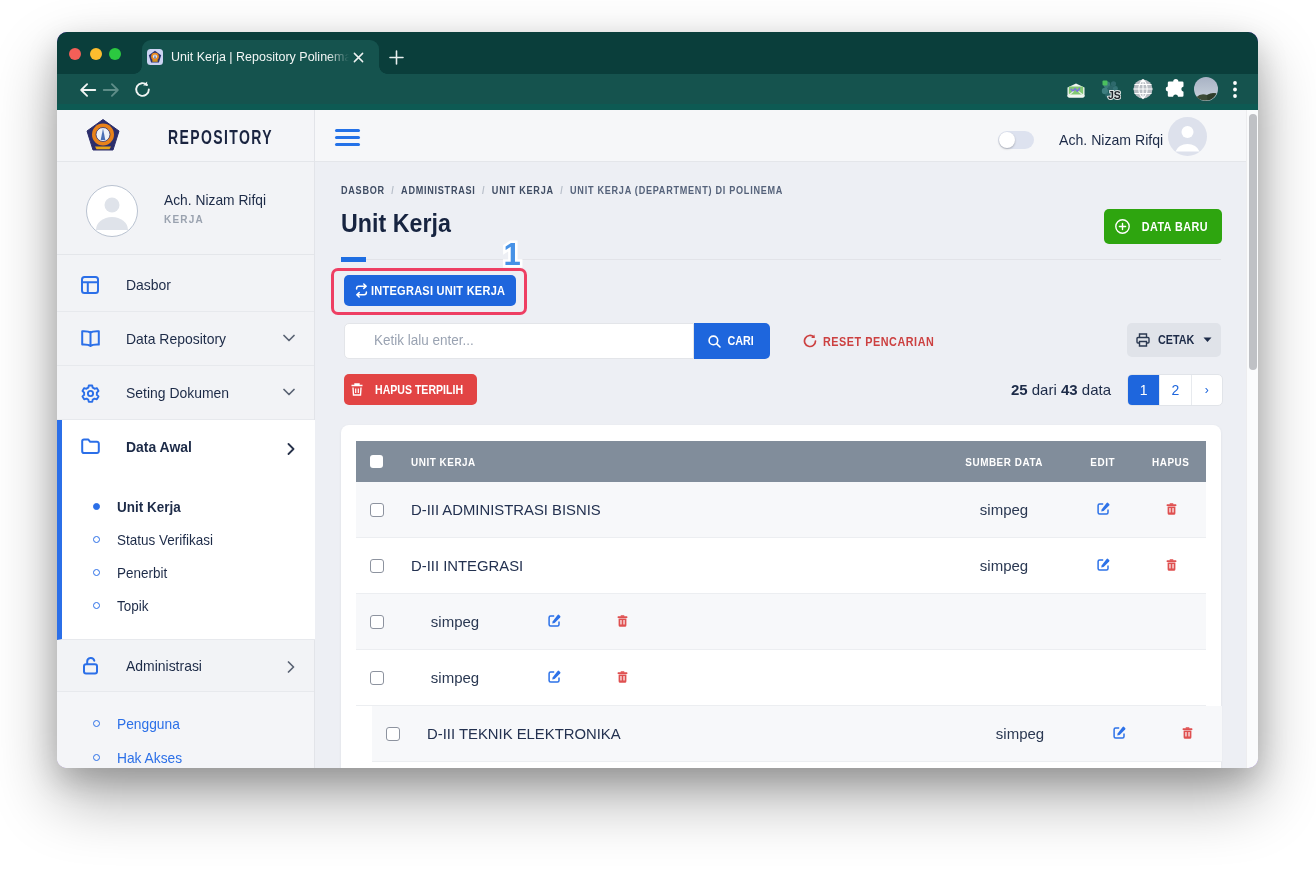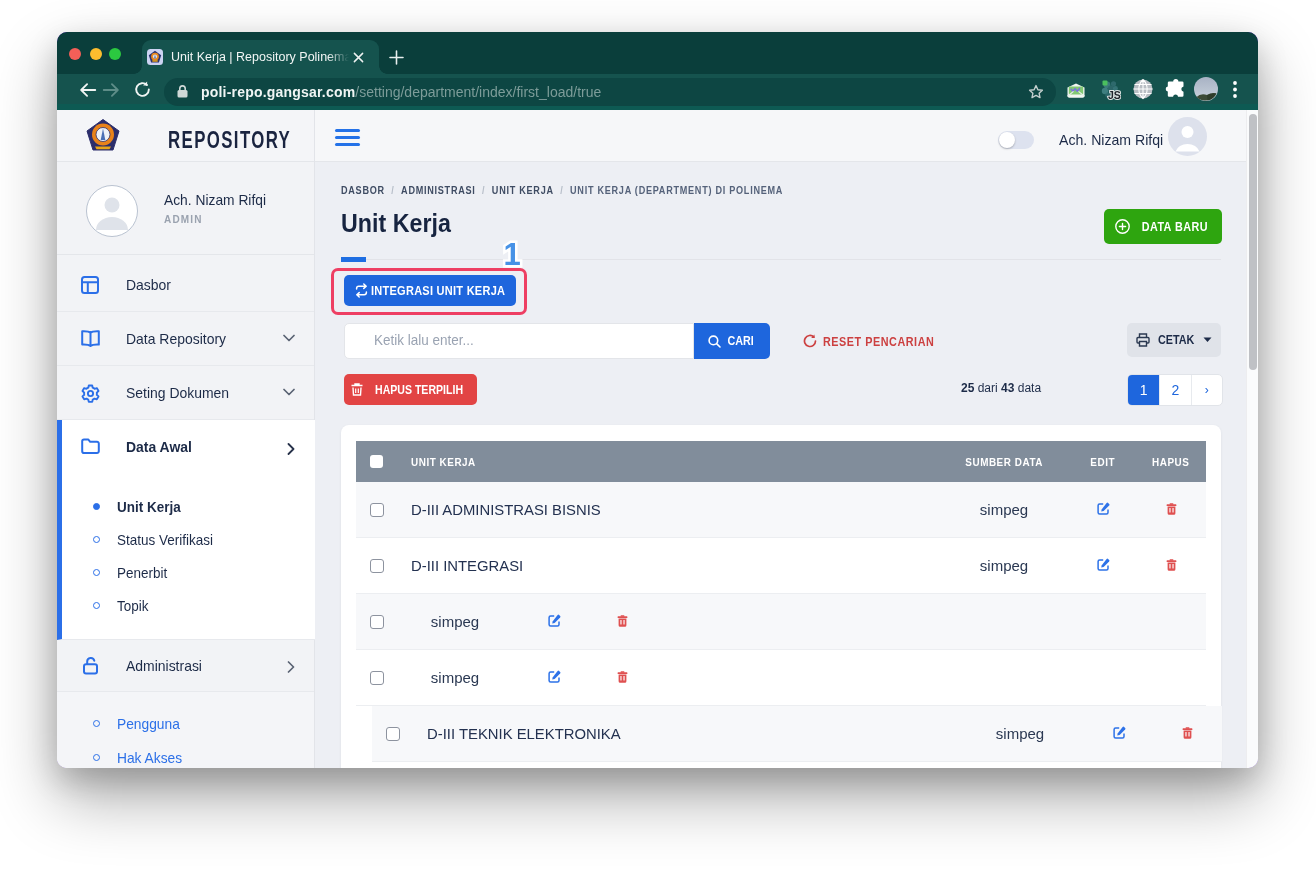--- a/index.html
+++ b/index.html
@@ -62,30 +62,20 @@
     <svg class="a" style="left:21px;top:6px" width="20" height="20" viewBox="0 0 22 22">
         <path d="M19 11 H4 M10 4.5 L3.5 11 L10 17.5" stroke="#f0f4f3" stroke-width="2" fill="none" stroke-linecap="round" stroke-linejoin="round"></path>
       </svg>
     <svg class="a" style="left:44px;top:6px" width="20" height="20" viewBox="0 0 22 22">
         <path d="M3 11 H18 M12 4.5 L18.5 11 L12 17.5" stroke="#5e8d88" stroke-width="2" fill="none" stroke-linecap="round" stroke-linejoin="round"></path>
       </svg>
     <svg class="a" style="left:76px;top:6px" width="19" height="19" viewBox="0 0 21 21">
         <path d="M17.5 10.5 a7 7 0 1 1 -2.05-4.95" stroke="#f0f4f3" stroke-width="2.1" fill="none" stroke-linecap="round"></path>
         <path d="M15.6 1.6 v4.4 h-4.4 z" fill="#f0f4f3"></path>
       </svg>
-    <div class="pill">
-      <svg class="a" style="left:13px;top:7px" width="11" height="13" viewBox="0 0 11 13">
-          <rect x="0.5" y="5" width="10" height="7.5" rx="1.5" fill="#cfd8d7"></rect>
-          <path d="M2.8 5 V3.6 a2.7 2.7 0 0 1 5.4 0 V5" stroke="#cfd8d7" stroke-width="1.6" fill="none"></path>
-        </svg>
-      <div class="url"><span class="p1">poli-repo.gangsar.com</span><span class="p2">/setting/department/index/first_load/true</span></div>
-      <svg class="a" style="right:12px;top:6px" width="16" height="16" viewBox="0 0 16 16">
-          <path d="M8 1.6 L9.9 5.7 14.4 6.2 11.1 9.2 12 13.6 8 11.4 4 13.6 4.9 9.2 1.6 6.2 6.1 5.7 Z" fill="none" stroke="#c2cecd" stroke-width="1.4" stroke-linejoin="round"></path>
-        </svg>
-    </div>
     
     <svg class="a" style="left:1010px;top:9px" width="18" height="15" viewBox="0 0 18 15">
         <path d="M0.5 4.5 L9 0.5 L17.5 4.5 V13 a1.8 1.8 0 0 1 -1.8 1.8 H2.3 A1.8 1.8 0 0 1 0.5 13 Z" fill="#f2f6f2"></path>
         <rect x="1.8" y="3.6" width="14.4" height="8" rx="1" fill="#82c873"></rect>
         <path d="M4.2 6.2 l1.7 2 2.1-2.6 M8.6 6.2 l1.7 2 2.3-2.8" stroke="#7a72dd" stroke-width="1.5" fill="none" stroke-linecap="round" stroke-linejoin="round"></path>
         <path d="M0.5 13.2 L6.5 8.4 M17.5 13.2 L11.5 8.4" stroke="#e8efe8" stroke-width="1.2"></path>
       </svg>
     <g></g>
     <svg class="a" style="left:1043px;top:6px" width="21" height="20" viewBox="0 0 21 20">
         <circle cx="7" cy="5" r="3.4" fill="#3f7e80" opacity=".9"></circle>
@@ -126,30 +116,30 @@
     <div class="side">
       <div class="slogo">
         <svg class="a" style="left:29px;top:9px" width="34" height="34" viewBox="0 0 34 34">
             <path d="M17 0.5 L33 12 27 31 H7 L1 12 Z" fill="#2b2d6b" stroke="#2b2d6b" stroke-width="1" stroke-linejoin="round"></path>
             <circle cx="17" cy="15.5" r="11" fill="#e8821a"></circle>
             <circle cx="17" cy="15.5" r="7" fill="#eef2f8"></circle>
             <path d="M17 9.5 L19.3 21 h-4.6 Z" fill="#4a6fb5"></path>
             <circle cx="17" cy="15.5" r="7" fill="none" stroke="#2b2d6b" stroke-width="0.8"></circle>
             <path d="M9 27.5 h16 l-1.5 2.8 h-13 z" fill="#e8a418"></path>
           </svg>
-        <div class="a" style="left:111px;top:16px;font-size:24px;font-weight:bold;color:#1a2440;letter-spacing:2px"><span class="cx" style="transform:scaleX(.70)">REPOSITORY</span></div>
+        <div class="a" style="left:111px;top:16px;font-size:20px;font-weight:bold;color:#1a2440;letter-spacing:2px"><span class="cx" style="transform:scaleX(.70)">REPOSITORY</span></div>
       </div>
       <div class="sprof">
         <svg class="a" style="left:29px;top:23px" width="52" height="52" viewBox="0 0 52 52">
             <circle cx="26" cy="26" r="25.5" fill="#fff" stroke="#b9c2d0" stroke-width="1"></circle>
             <circle cx="26" cy="20" r="7.5" fill="#dfe3ea"></circle>
             <path d="M10 45 a16 13 0 0 1 32 0 z" fill="#dfe3ea"></path>
           </svg>
         <div class="a" style="left:107px;top:29px;font-size:15px;color:#1c2a47"><span class="cx" style="transform:scaleX(.92)">Ach. Nizam Rifqi</span></div>
-        <div class="a" style="left:107px;top:52px;font-size:10px;color:#9aa2af;letter-spacing:1.2px;font-weight:bold">ADMIN</div>
+        <div class="a" style="left:107px;top:52px;font-size:10px;color:#9aa2af;letter-spacing:1.2px;font-weight:bold">KERJA</div>
       </div>
       <div class="mi" style="top:148px">
         <svg class="ico" width="18" height="18" viewBox="0 0 18 18">
             <rect x="1" y="1" width="16" height="16" rx="2.5" fill="none" stroke="#2b6fe8" stroke-width="2"></rect>
             <path d="M1 6.3 H17 M6.8 6.3 V17" stroke="#2b6fe8" stroke-width="2"></path>
           </svg>
         <div class="lab"><span class="cx" style="transform:scaleX(.93)">Dasbor</span></div>
       </div>
       <div class="mi" style="top:202px">
         <svg class="ico" width="19" height="17" viewBox="0 0 19 17">
@@ -271,21 +261,21 @@
           </svg>
       </div>
 
       <div class="btn" style="left:287px;top:264px;width:133px;height:31px;background:#e24444;font-size:12px">
         <svg width="12" height="13" viewBox="0 0 12 13" style="margin-right:6px">
             <path d="M0.5 2.5 h11 M4 2.5 V1 h4 v1.5 M2 4.5 l.5 7.5 h7 l.5-7.5" fill="none" stroke="#fff" stroke-width="1.4"></path>
             <path d="M4.7 5.5 v4.5 M7.3 5.5 v4.5" stroke="#fff" stroke-width="1.2"></path>
           </svg>
         <span class="cxc" style="transform:scaleX(.88)">HAPUS TERPILIH</span>
       </div>
-      <div class="a" style="left:904px;top:271px;width:150px;font-size:12px;color:#1d2b48;"><span style="font-weight:bold">25</span> dari <span style="font-weight:bold">43</span> data</div>
+      <div class="a" style="left:904px;top:271px;width:150px;font-size:15px;color:#1d2b48;text-align:right"><span style="font-weight:bold">25</span> dari <span style="font-weight:bold">43</span> data</div>
       <div class="a" style="left:1070px;top:264px;display:flex;border-radius:5px;overflow:hidden;border:1px solid #e1e4e9;background:#fff">
         <div class="pgc" style="background:#1e66dd;color:#fff">1</div>
         <div class="pgc" style="color:#1e66dd;border-left:1px solid #e7eaee">2</div>
         <div class="pgc" style="color:#1e66dd;border-left:1px solid #e7eaee;font-size:12px">›</div>
       </div>
 
       <div class="a" style="left:284px;top:315px;width:880px;height:400px;background:#fff;border-radius:8px;box-shadow:0 1px 3px rgba(40,50,70,.08)"></div>
       <div class="hdr" style="left:299px;top:331px;width:850px;height:41px">
         <div style="width:41px;padding-left:14px">
             <div style="width:13px;height:13px;background:#fff;border-radius:3px"></div>

